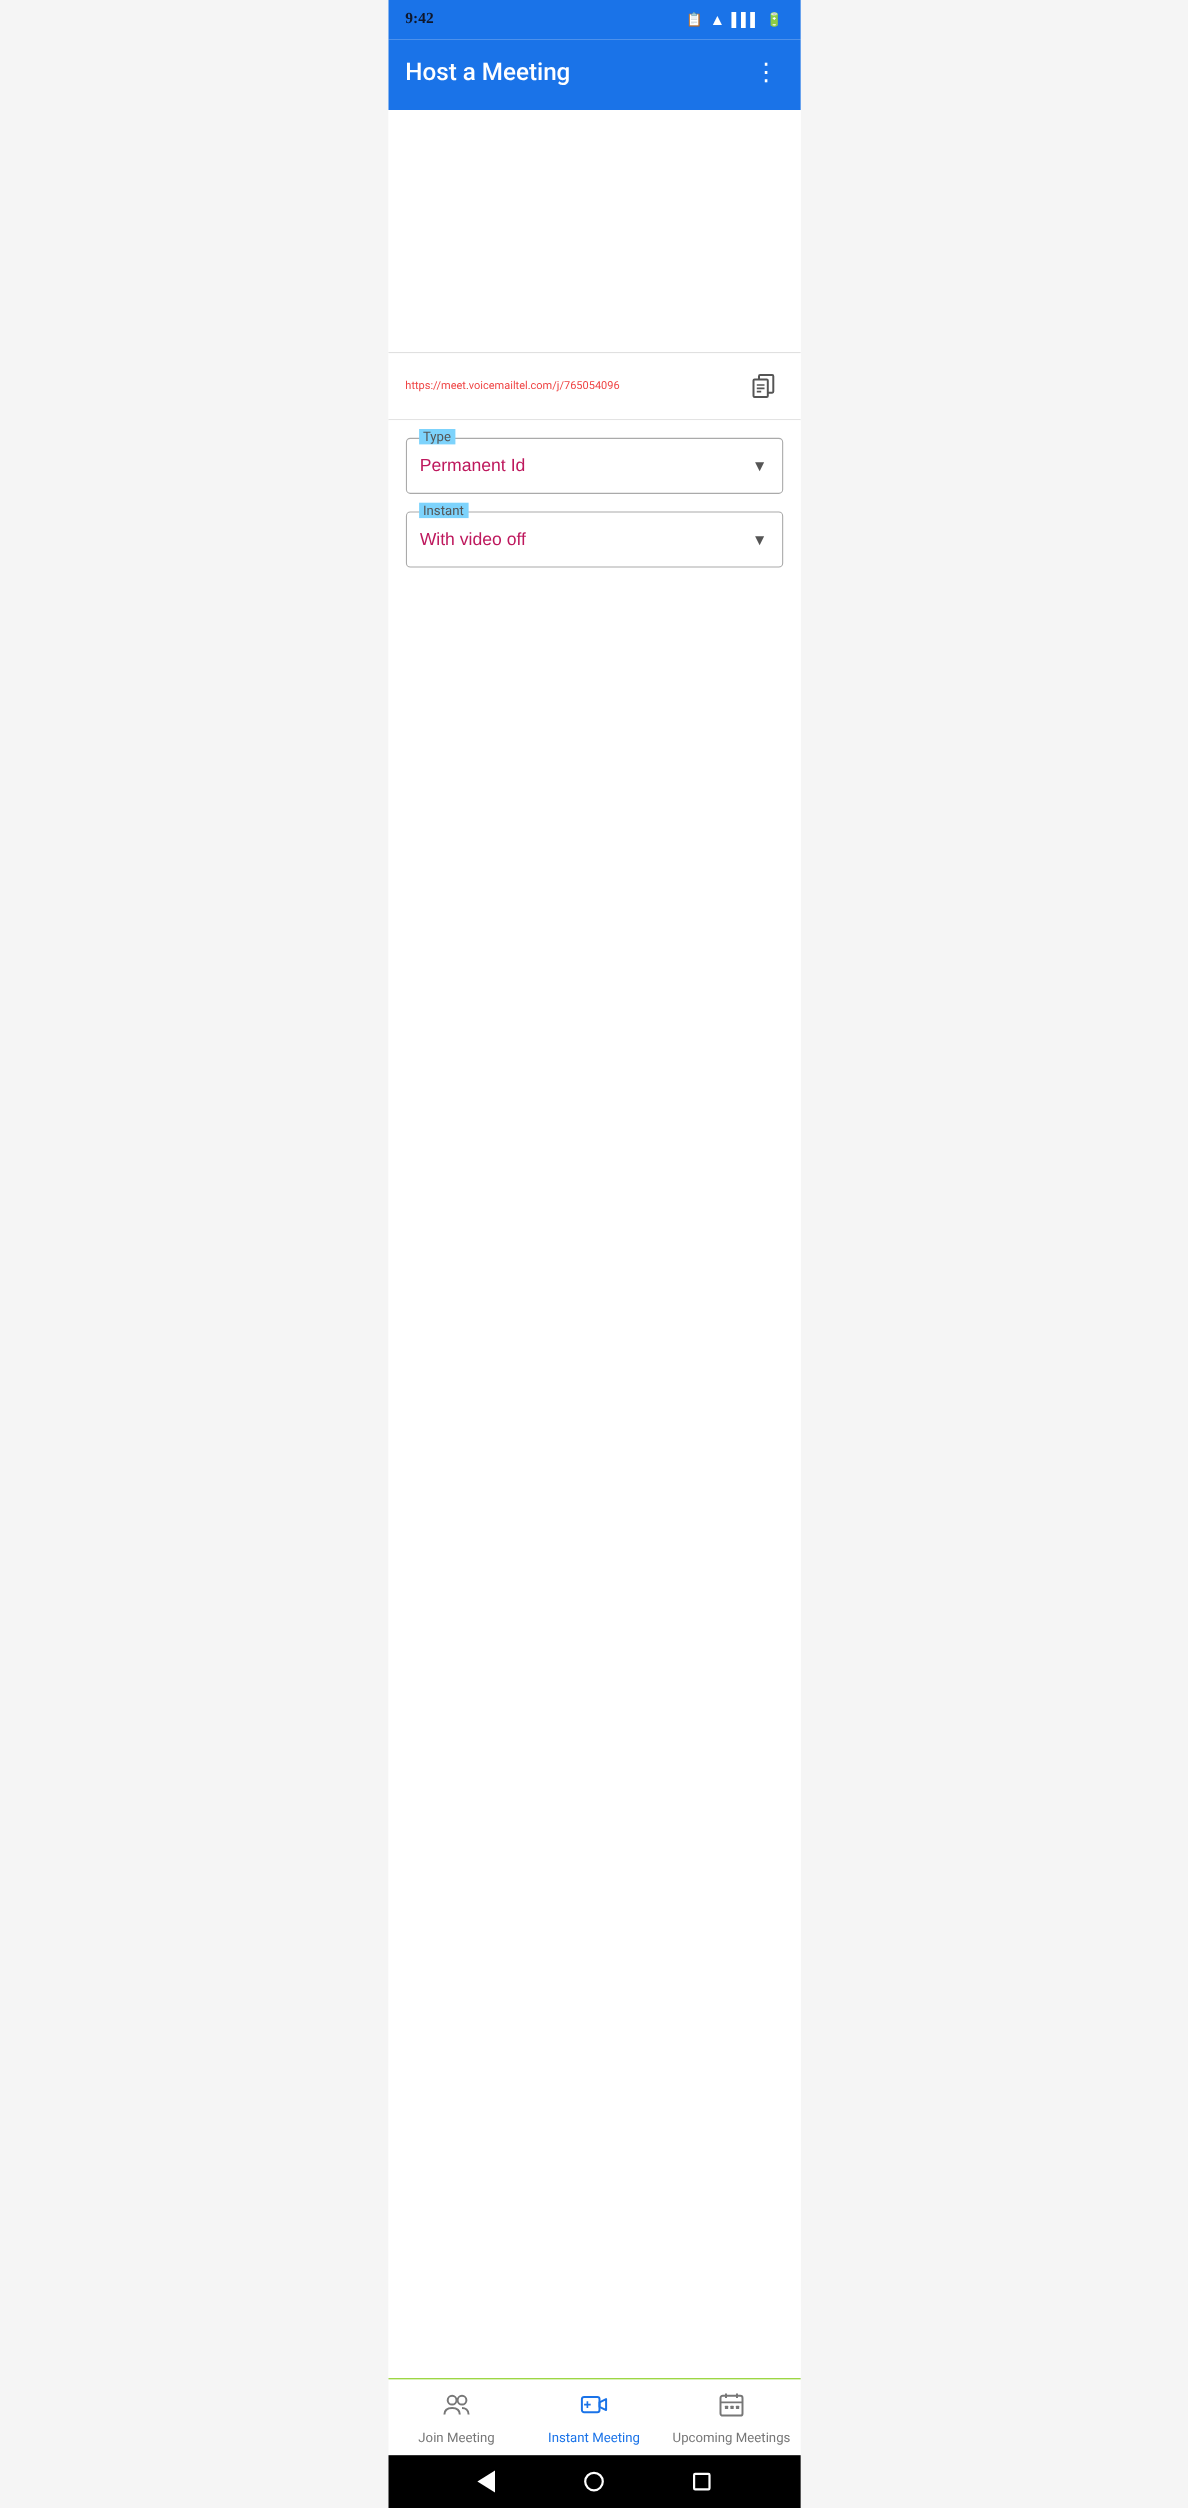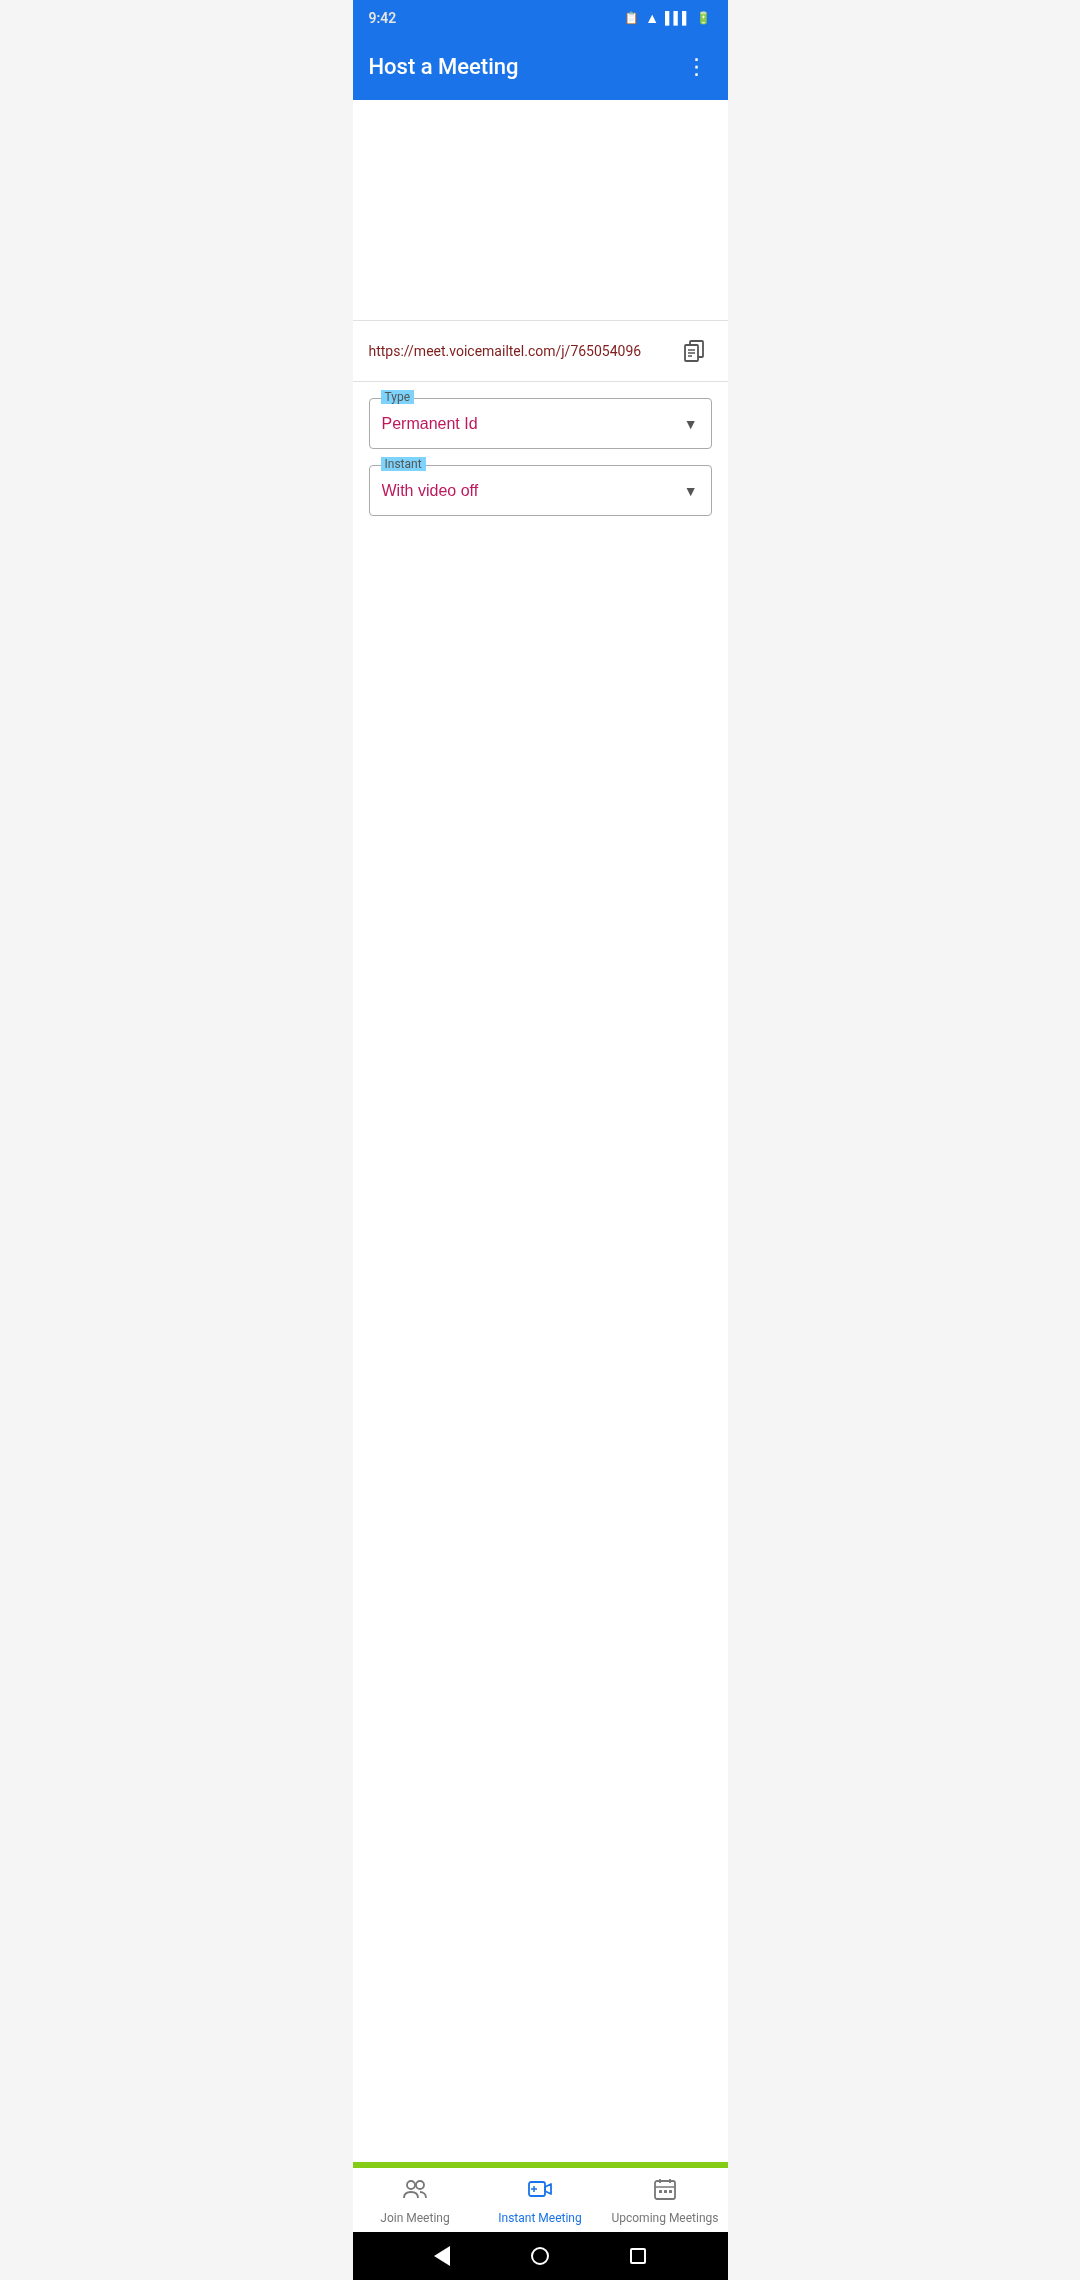--- a/index.html
+++ b/index.html
@@ -24,23 +24,24 @@
     .status-bar {
       background: #1a73e8;
       display: flex;
       justify-content: space-between;
       align-items: center;
       padding: 8px 16px;
       height: 36px;
     }
 
     .status-time {
-      color: #e5e5e5;
+      color: #0f172a;
       font-size: 14px;
       font-weight: 600;
+      font-family: Liberation Serif, serif;
     }
 
     .status-icons {
       display: flex;
       align-items: center;
       gap: 6px;
     }
 
     .status-icons span {
       color: white;
@@ -93,22 +94,22 @@
       display: flex;
       align-items: center;
       padding: 12px 16px;
       border-top: 1px solid #e0e0e0;
       border-bottom: 1px solid #e0e0e0;
       background: #ffffff;
     }
 
     .meeting-url-text {
       flex: 1;
-      font-size: 14px;
-      color: #7f1d1d;
+      font-size: 10px;
+      color: #ef4444;
       word-break: break-all;
     }
 
     .copy-icon {
       width: 36px;
       height: 36px;
       display: flex;
       align-items: center;
       justify-content: center;
       cursor: pointer;
@@ -187,21 +188,21 @@
     }
 
     .start-meeting-btn .btn-icon {
       font-size: 20px;
     }
 
     
     .bottom-nav {
       display: flex;
       background: #ffffff;
-      border-top: 6px solid #84cc16;
+      border-top: 1px solid #84cc16;
       height: 70px;
       margin-top: auto;
     }
 
     .nav-item {
       flex: 1;
       display: flex;
       flex-direction: column;
       align-items: center;
       justify-content: center;

